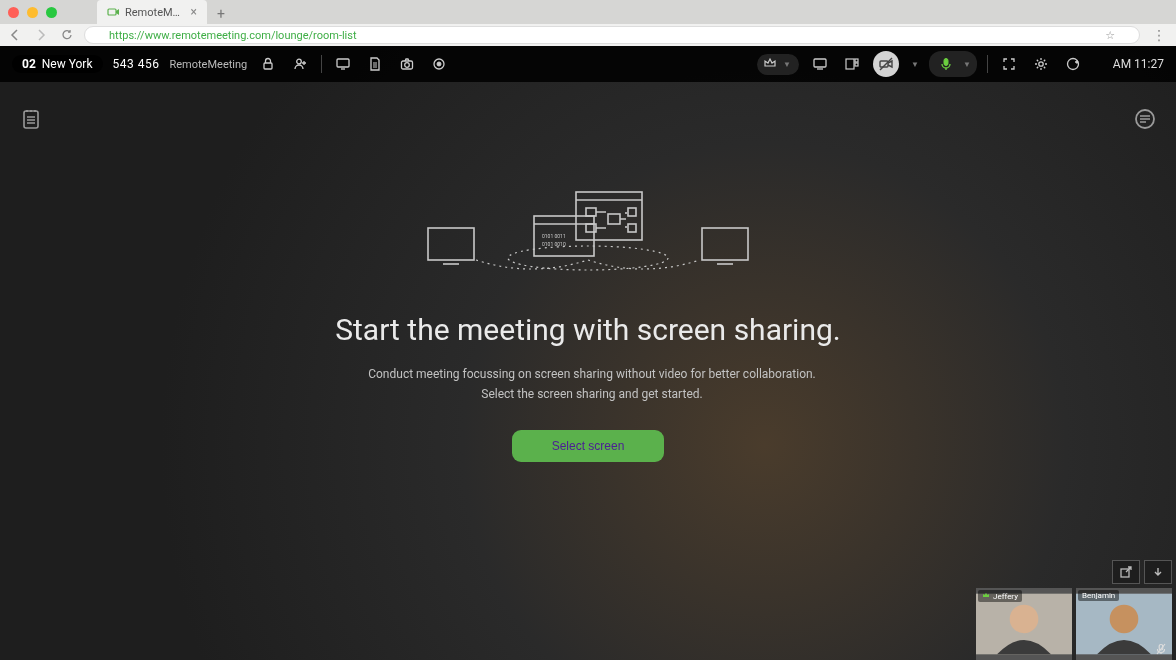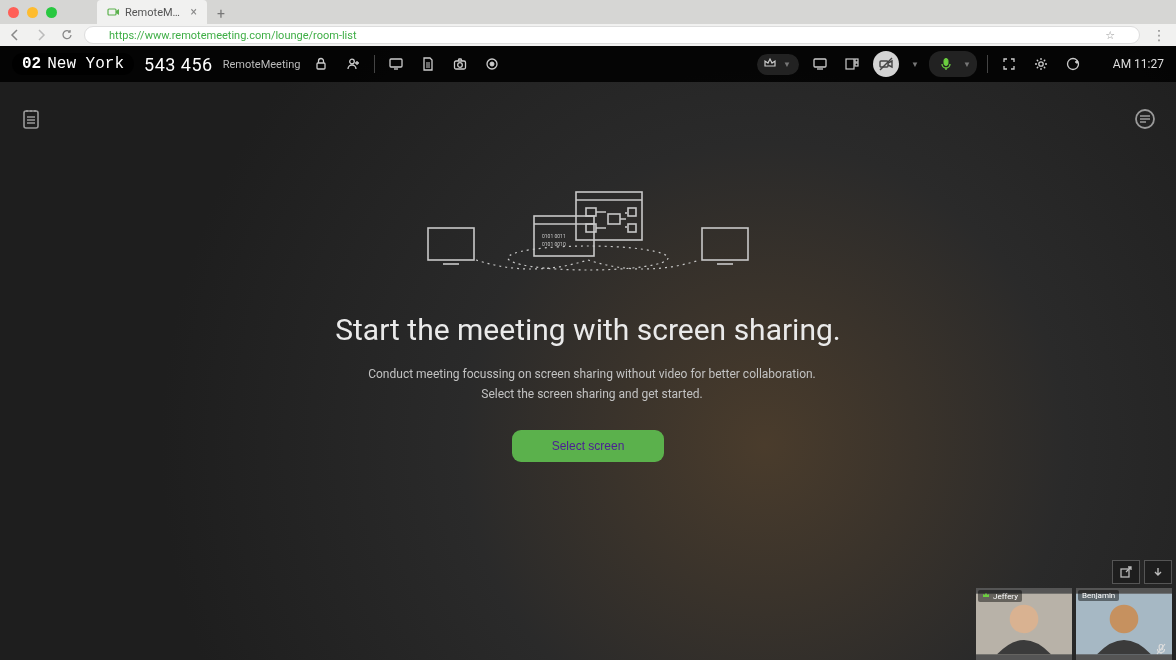--- a/index.html
+++ b/index.html
@@ -21,23 +21,23 @@
 
   .addrbar { height: 22px; background: #f1f1f0; display: flex; align-items: center; padding: 0 6px; gap: 8px; }
   .nav-icon { width: 18px; display: flex; align-items: center; justify-content: center; color: #888; }
   .urlbox { flex: 1; background: #fff; border: 1px solid #ddd; border-radius: 9px; height: 18px; display: flex; align-items: center; padding: 0 24px; font-size: 11px; color: #3fae46; }
   .urlbox .star { margin-left: auto; color: #999; }
   .kebab { color: #888; font-size: 14px; padding: 0 4px; }
 
   
   .app { position: relative; height: 614px; background: radial-gradient(circle at 65% 65%, #4a3c2c 0%, #2a2a2a 35%, #1e1e1e 70%); color: #fff; }
   .topbar { height: 36px; background: rgba(0,0,0,.85); display: flex; align-items: center; padding: 0 12px; gap: 10px; font-size: 12px; }
-  .room-pill { background: #000; border-radius: 12px; padding: 2px 10px; display: flex; align-items: flex-end; gap: 6px; font-size: 16px; font-family: Liberation Mono, monospace; }
+  .room-pill { background: #000; border-radius: 12px; padding: 2px 10px; display: flex; align-items: flex-end; gap: 6px; font-size: 12px; }
   .room-pill .num { font-weight: 700; }
-  .room-code { font-size: 18px; letter-spacing: .5px; }
+  .room-code { font-size: 12px; letter-spacing: .5px; }
   .app-name { font-size: 11px; color: #bbb; }
   .vsep { width: 1px; height: 18px; background: #444; }
   .tb-icon { width: 22px; height: 22px; display: flex; align-items: center; justify-content: center; color: #ccc; cursor: pointer; }
   .tb-icon svg { stroke: #ccc; fill: none; }
   .spacer { flex: 1; }
   .crown-cap { display: flex; align-items: center; background: #222; border-radius: 12px; padding: 2px 8px 2px 6px; gap: 4px; color: #ccc; }
   .caret { font-size: 8px; color: #777; margin-left: 2px; }
   .cam-off { width: 26px; height: 26px; border-radius: 50%; background: #d4d4d4; display: flex; align-items: center; justify-content: center; }
   .cam-off svg { stroke: #444; }
   .mic-on svg { fill: #6bcf3f; stroke: #6bcf3f; }

